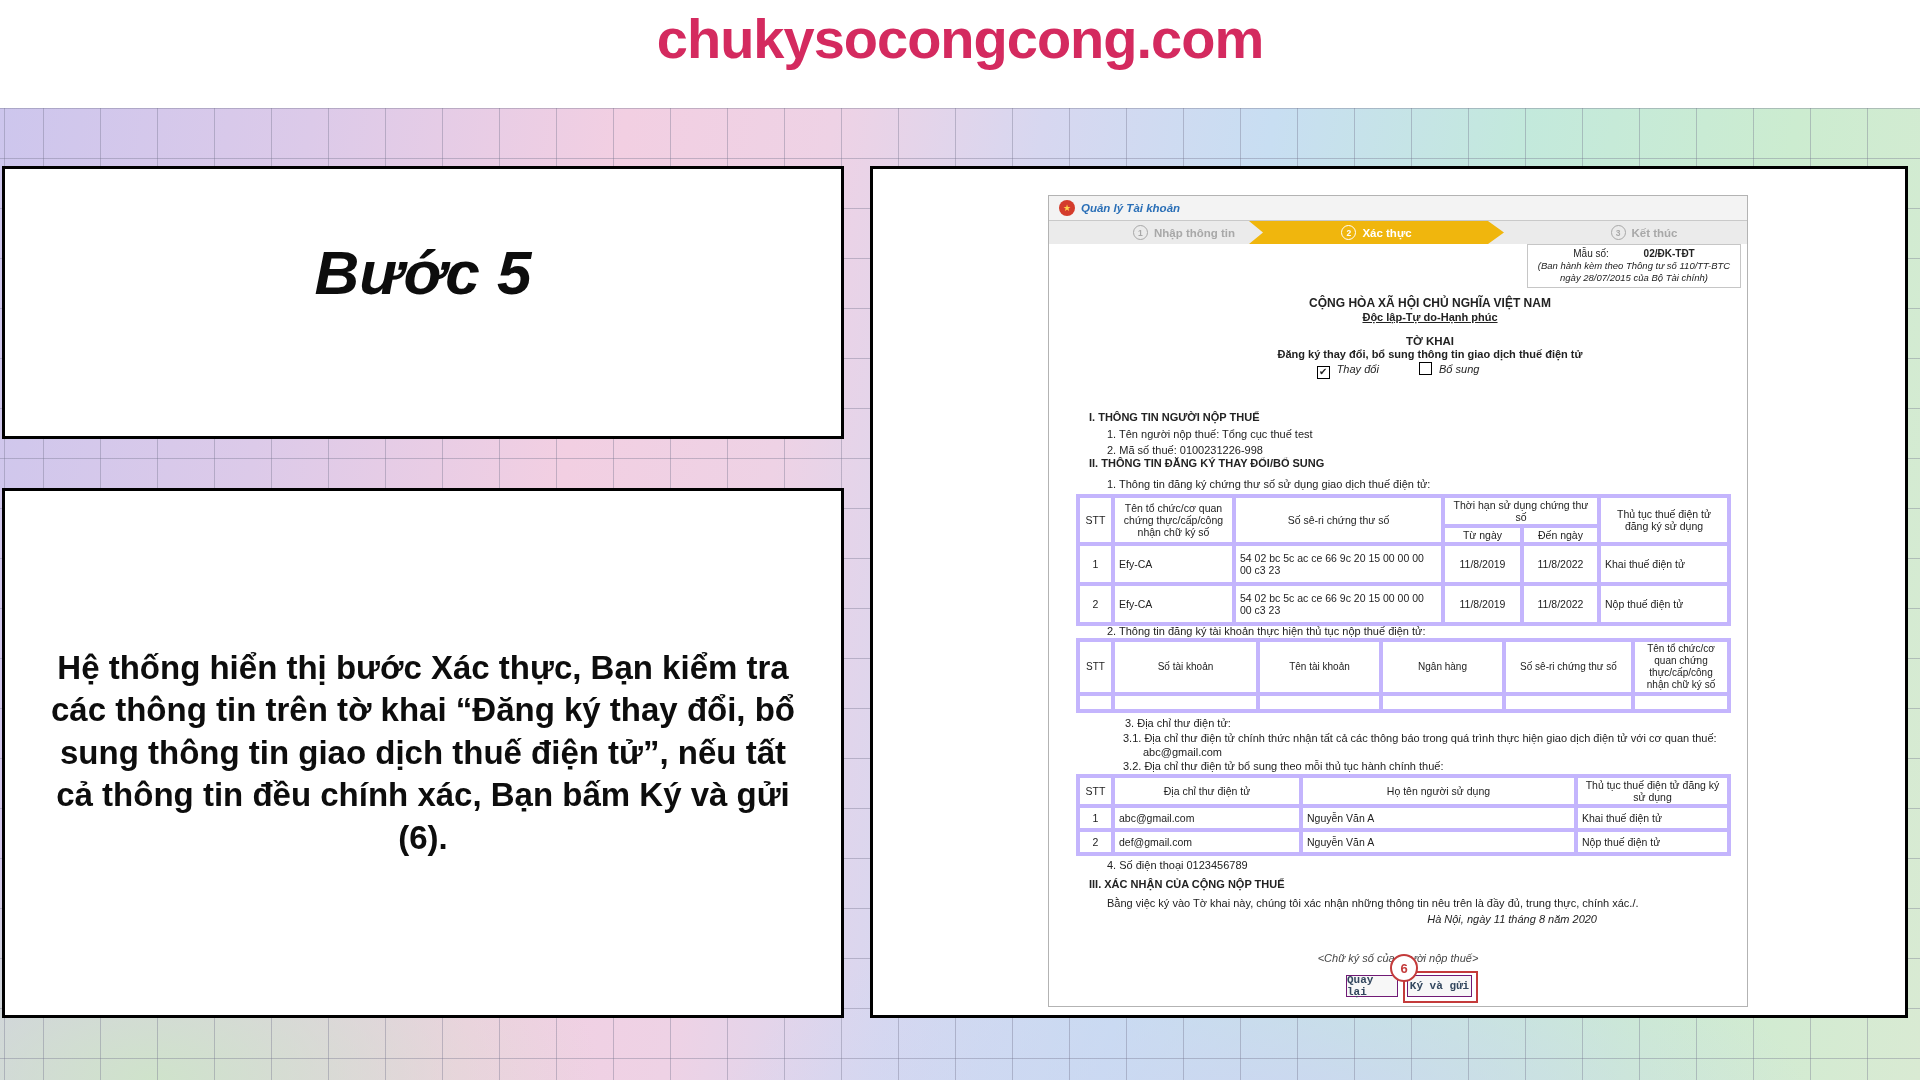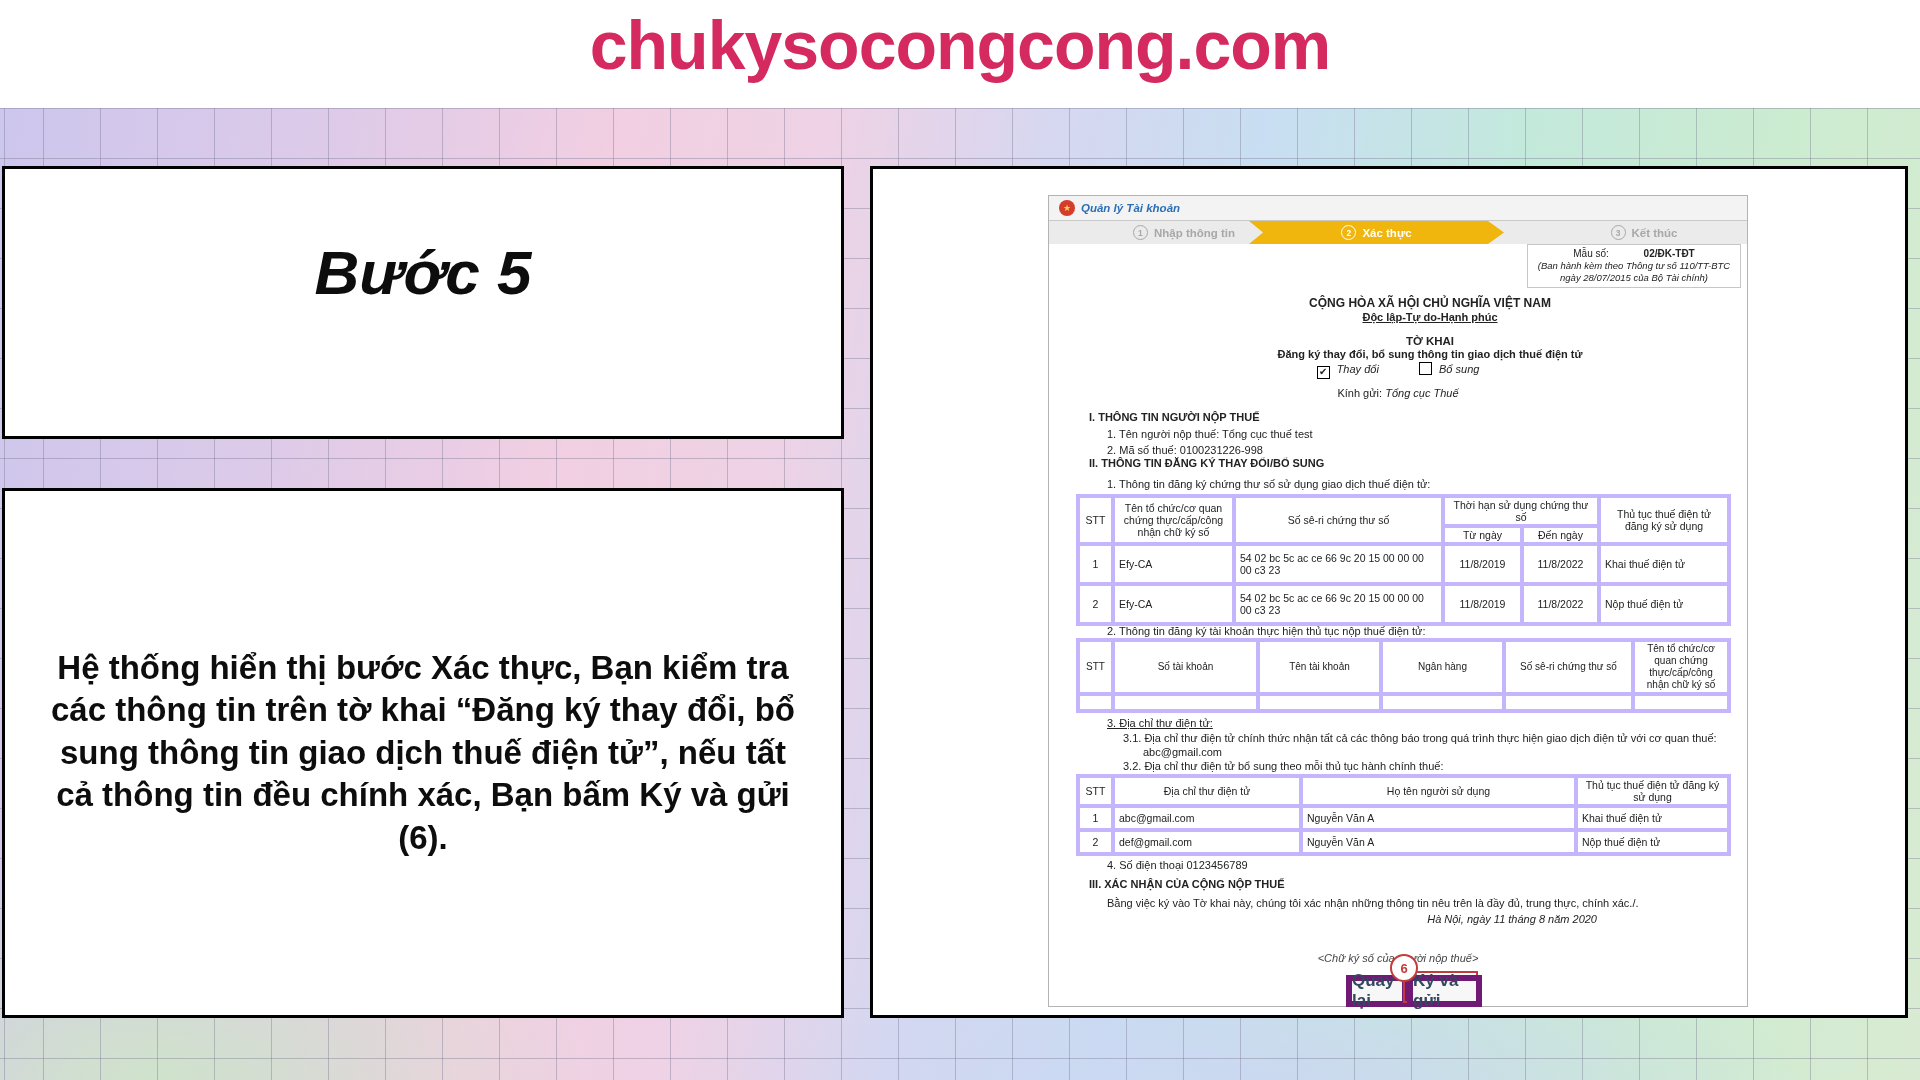--- a/index.html
+++ b/index.html
@@ -14,21 +14,21 @@
       repeating-linear-gradient(to right, rgba(115,115,140,.38) 0 1px, transparent 1px 57px),
       repeating-linear-gradient(to bottom, rgba(115,115,140,.38) 0 1px, transparent 1px 50px),
       radial-gradient(620px 320px at 8% 100%, #cfe3cb 0%, rgba(207,227,203,0) 72%),
       radial-gradient(760px 320px at 66% 104%, #ccd6f2 0%, rgba(204,214,242,0) 72%),
       linear-gradient(100deg,#cdc6ed 0%,#dccae9 15%,#f2cfe2 30%,#eed2e5 40%,#d7d7f0 50%,#c8def2 61%,#c3e9dc 73%,#ccecd0 86%,#d9ead3 100%);
     background-position:43px 0, 0 0, 0 0, 0 0, 0 0;
   }
   
   .site-title{
     position:absolute;top:6px;left:0;width:1920px;text-align:center;
-    font-size:68px;font-weight:600;letter-spacing:-1px;color:#d42a5f;
+    font-size:56px;font-weight:600;letter-spacing:-1px;color:#d42a5f;
   }
   
   .card{position:absolute;background:#ffffff;border:3px solid #000;}
   .card::before{
     content:"";position:absolute;z-index:-1;left:-3px;top:-3px;right:-3px;bottom:-3px;
     transform:translate(14px,9px);background:#7ee8d8;border:2px solid #000;
   }
   .card-step{left:2px;top:166px;width:836px;height:267px;display:flex;align-items:center;justify-content:center;font-style:italic;}
   .step-title{font-size:62px;font-weight:600;color:#0d0d0d;padding-bottom:60px;}
   .card-desc{left:2px;top:488px;width:836px;height:524px;display:flex;align-items:center;justify-content:center;}
@@ -53,21 +53,21 @@
   .underl{text-decoration:underline;}
   .mau-box{position:absolute;left:478px;top:48px;width:208px;border:1px solid #c6c6c6;text-align:center;font-size:10px;line-height:12px;padding:3px 2px;}
   .mau-box .small{font-size:9.5px;}
   .cb{display:inline-block;width:11px;height:11px;border:1.5px solid #000;vertical-align:-2px;margin-right:4px;font-size:10px;line-height:10px;text-align:center;font-weight:700;}
   .sec{font-weight:700;}
   table.ft{border-collapse:collapse;table-layout:fixed;font-size:10.5px;color:#222;}
   table.ft th,table.ft td{border:4px solid #c4b5fd;padding:1px 4px;font-weight:400;text-align:center;vertical-align:middle;line-height:12px;}
   table.ft td.lft,table.ft th.lft{text-align:left;}
   .t1 td.data{height:34px;}
   .t3 td{height:18px;}
-  .btn{position:absolute;height:20px;border:6px solid #701a75;background:#f7f7f7;color:#33475e;font-size:17px;font-weight:700;display:flex;align-items:center;justify-content:center;}
+  .btn{position:absolute;height:20px;border:1px solid #701a75;background:#f7f7f7;color:#33475e;font-size:11px;font-weight:700;display:flex;align-items:center;justify-content:center;font-family:Liberation Mono, monospace;}
   .red-box{position:absolute;left:354px;top:775px;width:71px;height:28px;border:2px solid #c43b3b;}
   .circle6{position:absolute;left:341px;top:758px;width:24px;height:24px;border-radius:50%;border:2px solid #c43b3b;background:#fff;color:#c43b3b;font-size:13px;font-weight:700;display:flex;align-items:center;justify-content:center;z-index:5;}
 </style>
 </head>
 <body>
 
 <div class="grid-bg"></div>
 
 <div class="site-title">chukysocongcong.com</div>
 
@@ -115,24 +115,20 @@
     <div class="abs form-center bold" style="top:151px;">Đăng ký thay đổi, bổ sung thông tin giao dịch thuế điện tử</div>
 
     <div class="abs form-center" style="top:166px;">
       <span class="cb">✔</span>
       <span class="ital">Thay đổi</span>
       <span style="display:inline-block;width:34px;"></span>
       <span class="cb"></span>
       <span class="ital">Bổ sung</span>
     </div>
 
-    <div class="abs form-center" style="top:190px;">
-      <span>Kính gửi:</span>
-      <span class="ital">Tổng cục Thuế</span>
-    </div>
 
     <div class="abs sec" style="left:40px;top:214px;">I. THÔNG TIN NGƯỜI NỘP THUẾ</div>
     <div class="abs" style="left:58px;top:231px;">1. Tên người nộp thuế: Tổng cục thuế test</div>
     <div class="abs" style="left:58px;top:247px;">2. Mã số thuế: 0100231226-998</div>
 
     <div class="abs sec" style="left:40px;top:260px;">II. THÔNG TIN ĐĂNG KÝ THAY ĐỔI/BỔ SUNG</div>
     <div class="abs" style="left:58px;top:281px;">1. Thông tin đăng ký chứng thư số sử dụng giao dịch thuế điện tử:</div>
 
     <table class="ft t1 abs" style="left:27px;top:298px;width:651px;">
       <colgroup>
@@ -198,21 +194,21 @@
         <td style="height:11px;"></td>
         <td></td>
         <td></td>
         <td></td>
         <td></td>
         <td></td>
       </tr>
     </tbody>
       </table>
 
-    <div class="abs" style="left:58px;top:520px;text-decoration:underline;">3. Địa chỉ thư điện tử:</div>
+    <div class="abs" style="left:76px;top:520px;">3. Địa chỉ thư điện tử:</div>
     <div class="abs" style="left:74px;top:535px;width:610px;">3.1. Địa chỉ thư điện tử chính thức nhận tất cả các thông báo trong quá trình thực hiện giao dịch điện tử với cơ quan thuế:</div>
     <div class="abs" style="left:94px;top:549px;">abc@gmail.com</div>
     <div class="abs" style="left:74px;top:563px;">3.2. Địa chỉ thư điện tử bổ sung theo mỗi thủ tục hành chính thuế:</div>
 
     <table class="ft t3 abs" style="left:27px;top:578px;width:651px;">
       <colgroup>
           <col style="width:35px">
           <col style="width:188px">
           <col style="width:275px">
           <col style="width:153px">

